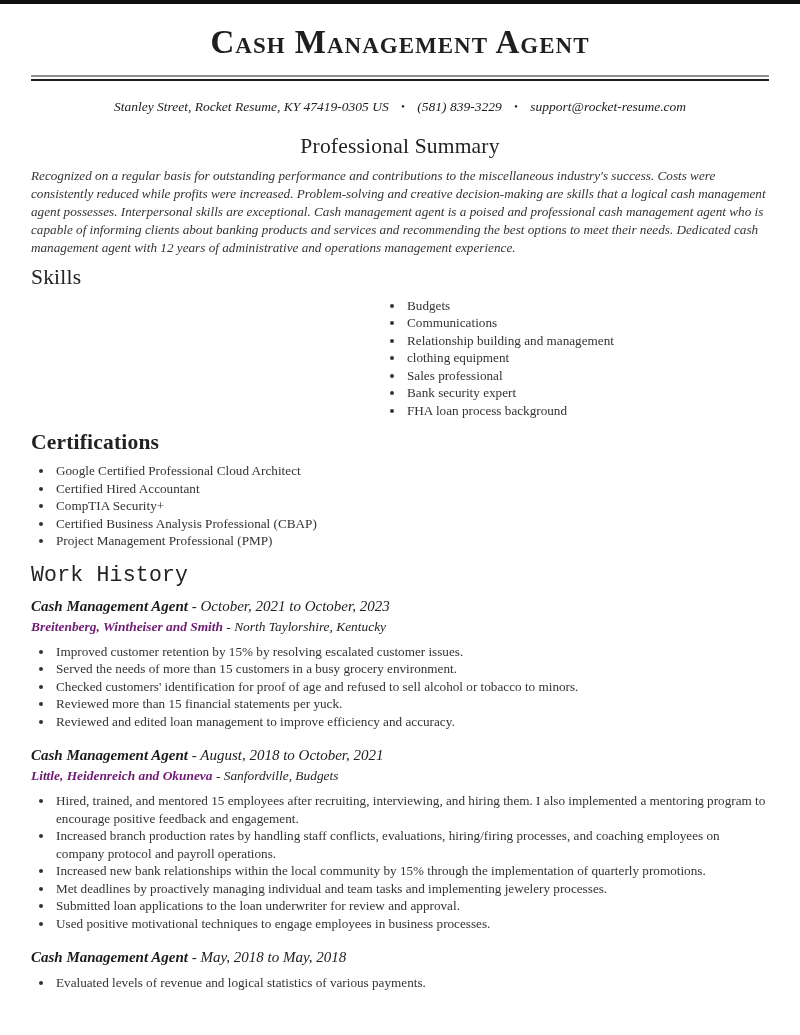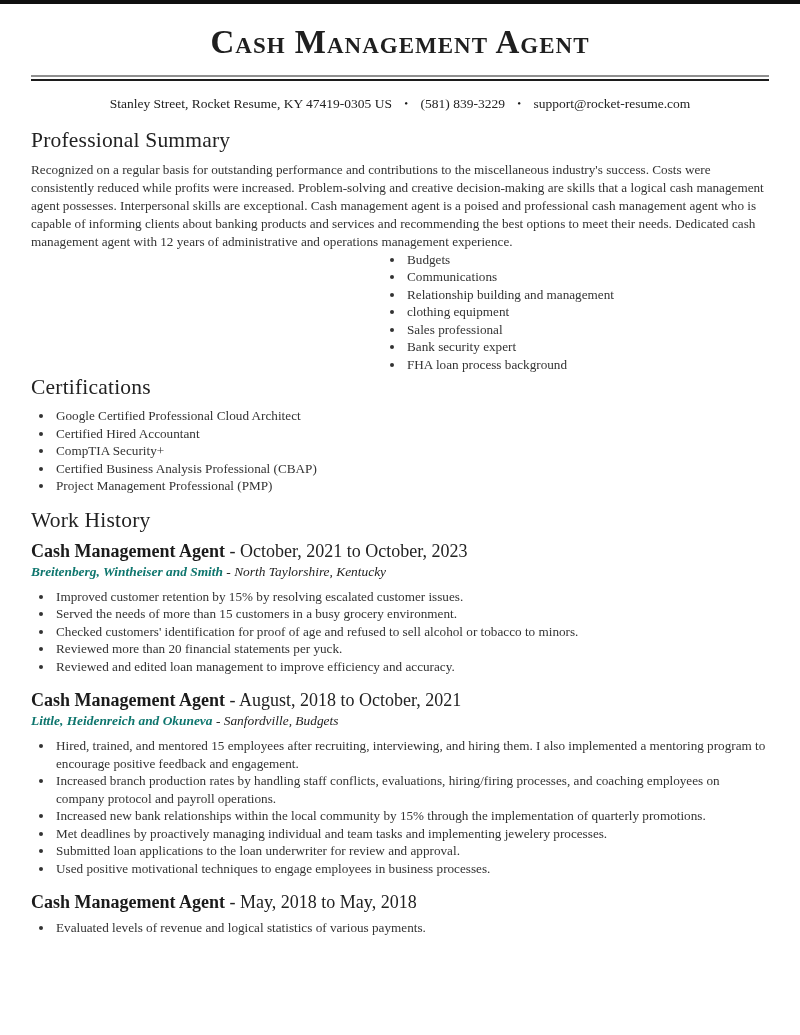--- a/index.html
+++ b/index.html
@@ -30,76 +30,79 @@
     margin: 0 31px;
     height: 6px;
     border-top: 2px solid #8f8f8f;
     border-bottom: 2px solid #1c1c1c;
   }
   .contact-line {
     text-align: center;
     font-size: 13.5px;
     color: #222222;
     margin-top: 14px;
-    line-height: 16px;
+    line-height: 22px;
+    font-style: italic;
   }
   .contact-line .sep {
     display: inline-block;
     margin: 0 9px;
     font-size: 11px;
     vertical-align: 1px;
     color: #1b1b1b;
   }
   .content { margin: 0 31px; }
   h2 {
     font-size: 21.5px;
     font-weight: normal;
     color: #222222;
     letter-spacing: 0.2px;
     line-height: 26px;
   }
-  .h2-summary { margin-top: 15px; margin-bottom: 8px; }
+  .h2-summary { margin-top: 15px; margin-bottom: 8px; text-align: center; }
   .h2-skills { margin-top: 7px; margin-bottom: 7px; }
-  .h2-certs { margin-top: 1px; margin-bottom: 7px; }
-  .h2-work { margin-top: 12px; margin-bottom: 9px; }
+  .h2-certs { margin-top: 10px; margin-bottom: 7px; font-weight: bold; }
+  .h2-work { margin-top: 12px; margin-bottom: 9px; font-family: Liberation Mono, monospace; }
   .summary-text {
     font-size: 13.2px;
     line-height: 18px;
     color: #333333;
+    font-style: italic;
   }
   ul {
     list-style: disc;
     padding-left: 23px;
     font-size: 13.2px;
     line-height: 17.5px;
     color: #333333;
   }
   ul li { padding-left: 2px; }
   .skills-row { display: flex; }
   .skills-row ul { width: 50%; }
   .skills-row ul:last-child { padding-left: 397px; width: auto; flex: 1; padding-left: 0; margin-left: 374px; position: absolute; left: 436px; }
   
   .skills-row { position: relative; }
   .skills-row ul.col1 { width: 374px; position: static; }
   .skills-row ul.col2 { position: static; width: auto; margin-left: 8px; }
   .job { margin-top: 16px; }
   .job-title-line {
-    font-size: 18px;
+    font-size: 15px;
     color: #222222;
     line-height: 19px;
+    font-style: italic;
   }
   .job-title-line .job-title { font-weight: bold; color: #1b1b1b; }
   .job-company-line {
     font-size: 13.4px;
     font-style: italic;
     color: #222222;
     line-height: 19px;
     margin-top: 1px;
   }
-  .job-company-line .job-company { font-weight: bold; color: #0f766e; }
+  .job-company-line .job-company { font-weight: bold; color: #701a75; }
   .job ul { margin-top: 7px; }
   .work-history-list .job:first-child { margin-top: 0; }
 </style>
 </head>
 <body>
 
 <div class="top-bar"></div>
 
 <h1 class="page-title">Cash Management Agent</h1>
 
@@ -111,20 +114,21 @@
   <span>(581) 839-3229</span>
   <span class="sep">•</span>
   <span>support@rocket-resume.com</span>
 </div>
 
 <div class="content">
 
   <h2 class="h2-summary">Professional Summary</h2>
   <p class="summary-text">Recognized on a regular basis for outstanding performance and contributions to the miscellaneous industry's success. Costs were consistently reduced while profits were increased. Problem-solving and creative decision-making are skills that a logical cash management agent possesses. Interpersonal skills are exceptional. Cash management agent is a poised and professional cash management agent who is capable of informing clients about banking products and services and recommending the best options to meet their needs. Dedicated cash management agent with 12 years of administrative and operations management experience.</p>
 
+  <h2 class="h2-skills">Skills</h2>
   <div class="skills-row">
     <ul class="col1">
         <li>Budgets</li>
         <li>Communications</li>
         <li>Relationship building and management</li>
         <li>clothing equipment</li>
         <li>Sales professional</li>
         <li>Bank security expert</li>
         <li>FHA loan process background</li>
       </ul>
@@ -149,21 +153,21 @@
       </div>
       <div class="job-company-line">
         <span class="job-company">Breitenberg, Wintheiser and Smith</span>
         <span>-</span>
         <span>North Taylorshire, Kentucky</span>
       </div>
       <ul>
           <li>Improved customer retention by 15% by resolving escalated customer issues.</li>
           <li>Served the needs of more than 15 customers in a busy grocery environment.</li>
           <li>Checked customers' identification for proof of age and refused to sell alcohol or tobacco to minors.</li>
-          <li>Reviewed more than 20 financial statements per yuck.</li>
+          <li>Reviewed more than 15 financial statements per yuck.</li>
           <li>Reviewed and edited loan management to improve efficiency and accuracy.</li>
         </ul>
     </div>
       <div class="job">
       <div class="job-title-line">
         <span class="job-title">Cash Management Agent</span>
         <span>-</span>
         <span>August, 2018 to October, 2021</span>
       </div>
       <div class="job-company-line">

